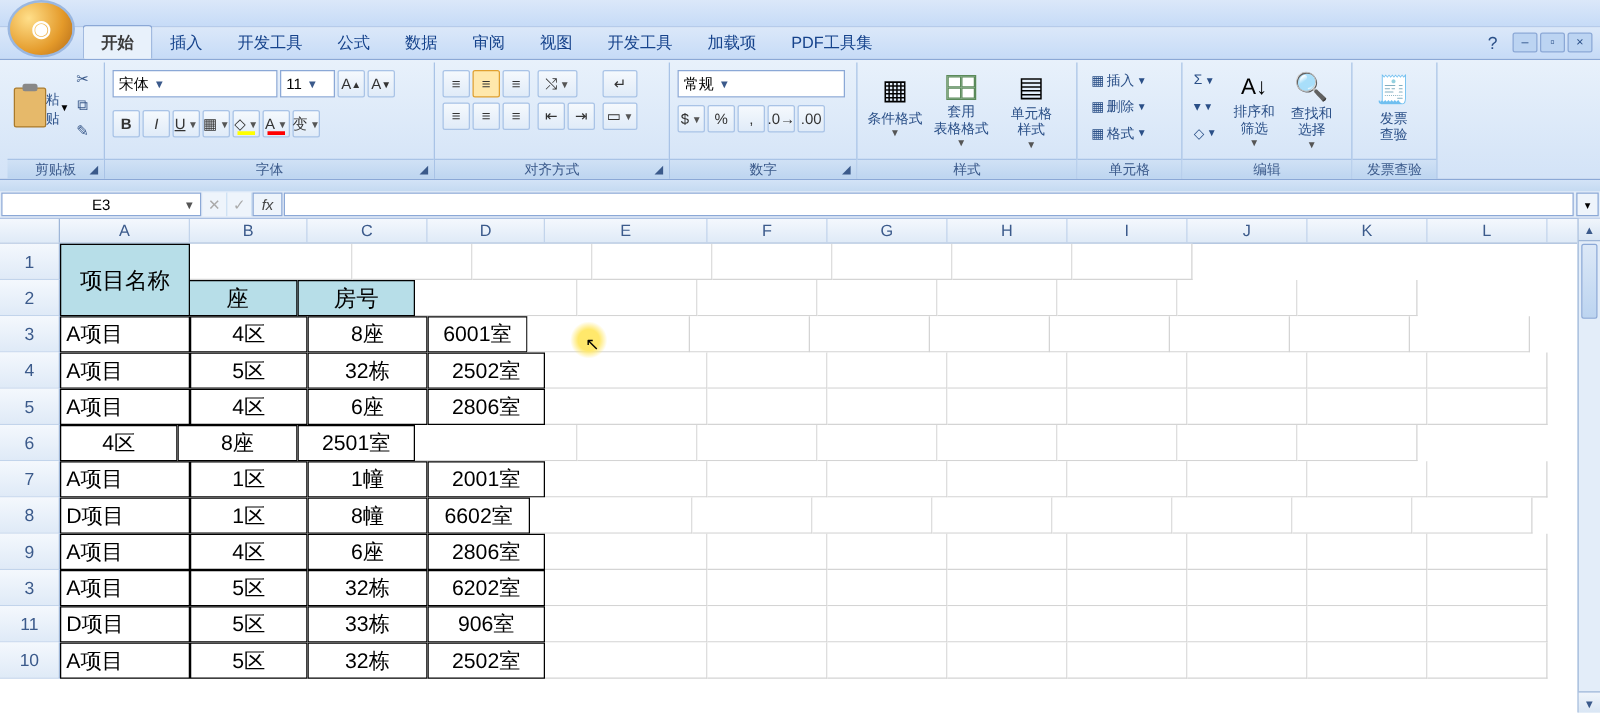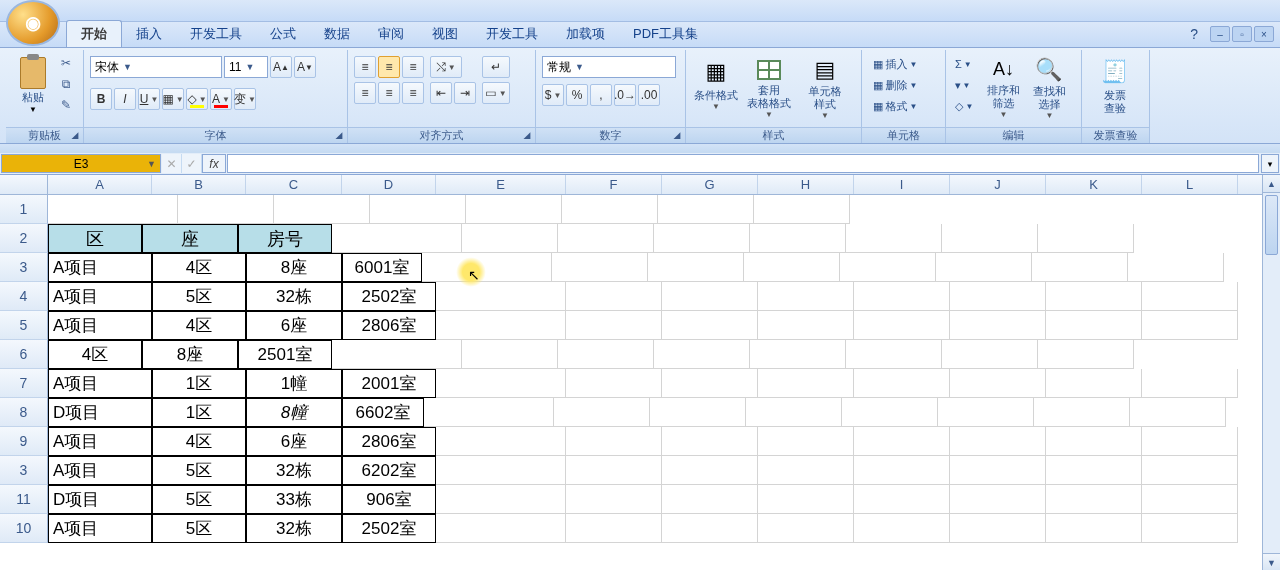--- a/index.html
+++ b/index.html
@@ -16,21 +16,21 @@
 .help-icon { color:#2a4f87; margin-right:10px; font-size:14px; cursor:pointer; }
 
 
 .ribbon { height:96px; background:linear-gradient(#e8f1fb,#d3e3f7); border-bottom:1px solid #8ba8d6; display:flex; padding:2px 4px 0 6px; }
 .group { border-right:1px solid #a9c3e6; padding:2px 6px 0 6px; display:flex; flex-direction:column; justify-content:space-between; position:relative; }
 .group-label { height:16px; background:linear-gradient(#d0e1f5,#bdd5f0); border-top:1px solid #a9c3e6; text-align:center; color:#3b5a8b; font-size:11px; display:flex; align-items:center; justify-content:center; margin:0 -6px; padding:0 2px; }
 .group-label .launcher { position:absolute; right:2px; bottom:1px; width:12px; height:12px; font-size:9px; color:#3b5a8b; cursor:pointer; }
 .group-body { flex:1; display:flex; align-items:flex-start; }
 
 
-.bigbtn { display:flex; flex-direction:column; align-items:center; justify-content:center; width:42px; height:66px; border:1px solid transparent; border-radius:3px; cursor:pointer; padding-top:2px; }
+.bigbtn { display:flex; align-items:center; justify-content:center; width:42px; height:66px; border:1px solid transparent; border-radius:3px; cursor:pointer; padding-top:2px; }
 .bigbtn .ico { width:28px; height:30px; display:flex; align-items:center; justify-content:center; font-size:22px; }
 .bigbtn .lbl { font-size:11px; color:#2a4f87; margin-top:2px; }
 .minibtns { display:flex; flex-direction:column; gap:3px; margin-left:2px; padding-top:2px; }
 .minibtn { width:20px; height:18px; display:flex; align-items:center; justify-content:center; font-size:12px; color:#3b5a8b; cursor:pointer; border:1px solid transparent; border-radius:2px; }
 
 
 .fontrow { display:flex; gap:2px; margin-bottom:4px; align-items:center; }
 .combo { height:22px; background:#fff; border:1px solid #8ba8d6; display:flex; align-items:center; padding:0 4px; font-size:12px; cursor:pointer; }
 .combo .dd { margin-left:4px; color:#3b5a8b; font-size:9px; }
 .smbtn { width:22px; height:22px; border:1px solid #a9c3e6; background:linear-gradient(#f5f9fd,#e0ebf8); display:flex; align-items:center; justify-content:center; font-size:12px; cursor:pointer; border-radius:2px; color:#333; }
@@ -46,21 +46,21 @@
 .vbtn .ico { height:30px; font-size:22px; display:flex; align-items:center; justify-content:center; }
 .vbtn .lbl { font-size:11px; color:#2a4f87; text-align:center; line-height:13px; margin-top:2px; }
 .vbtn .dd { font-size:8px; color:#555; }
 
 .hbtn-row { display:flex; align-items:center; gap:2px; height:20px; cursor:pointer; padding:0 4px; border:1px solid transparent; border-radius:2px; color:#2a4f87; font-size:11px; }
 
 
 .fbar-wrap { border-bottom:1px solid #8ba8d6; }
 .qat { height:8px; background:linear-gradient(#d3e3f7,#c6dbf2); }
 .fbar { height:22px; background:#e3edf9; display:flex; align-items:stretch; border-top:1px solid #c6dbf2; }
-.namebox { width:160px; background:#eab308; border:1px solid #8ba8d6; margin:1px; display:flex; align-items:center; justify-content:center; font-size:12px; position:relative; }
+.namebox { width:160px; background:#ffffff; border:1px solid #8ba8d6; margin:1px; display:flex; align-items:center; justify-content:center; font-size:12px; position:relative; }
 .namebox .dd { position:absolute; right:4px; font-size:9px; color:#555; cursor:pointer; }
 .fx-btn { width:24px; display:flex; align-items:center; justify-content:center; border:1px solid #8ba8d6; margin:1px 0; background:#eef4fb; font-style:italic; color:#444; cursor:pointer; }
 .fx-input { flex:1; background:#fff; border:1px solid #8ba8d6; margin:1px; padding:0 4px; font-size:12px; }
 .fbar-expand { width:18px; display:flex; align-items:center; justify-content:center; border:1px solid #8ba8d6; margin:1px; background:#eef4fb; cursor:pointer; font-size:9px; }
 .fx-cancel,.fx-ok { width:20px; display:flex; align-items:center; justify-content:center; color:#aaa; border-right:1px solid #c6dbf2; background:#eef4fb; margin:1px 0; }
 
 
 .gridwrap { position:relative; height:calc(570px - 22px - 26px - 96px - 30px); display:flex; }
 .sheet { flex:1; overflow:hidden; position:relative; }
 .colheads { display:flex; height:20px; background:linear-gradient(#f4f8fd,#dfeaf7); border-bottom:1px solid #9eb6d8; }
@@ -364,20 +364,21 @@
         <div class="colh" style="width: 96px;">H</div>
         <div class="colh" style="width: 96px;">I</div>
         <div class="colh" style="width: 96px;">J</div>
         <div class="colh" style="width: 96px;">K</div>
         <div class="colh" style="width: 96px;">L</div>
       </div>
     <div class="rows">
 
     <div class="row">
           <div class="rowh">1</div>
+          <div class="cell hdr tbl tblr tblb" style="width: 104px; height: 58px; margin-bottom: -29px; position: relative; z-index: 1;">项目名称</div>
           <div class="cell" style="width: 130px;"></div>
           <div class="cell" style="width: 96px;"></div>
           <div class="cell" style="width: 96px;"></div>
           <div class="cell" style="width: 96px;"></div>
           <div class="cell" style="width: 96px;"></div>
           <div class="cell" style="width: 96px;"></div>
           <div class="cell" style="width: 96px;"></div>
           <div class="cell" style="width: 96px;"></div>
         </div>
         <div class="row">
@@ -465,21 +466,21 @@
           <div class="cell" style="width: 96px;"></div>
           <div class="cell" style="width: 96px;"></div>
           <div class="cell" style="width: 96px;"></div>
           <div class="cell" style="width: 96px;"></div>
           <div class="cell" style="width: 96px;"></div>
         </div>
         <div class="row">
           <div class="rowh">8</div>
           <div class="cell tbl tblr tblb" style="width: 104px;">D项目</div>
           <div class="cell tbl tblr tblb center" style="width: 94px;">1区</div>
-          <div class="cell tbl tblr tblb center" style="width: 96px; font-style: italic;">8幢</div>
+          <div class="cell tbl tblr tblb center" style="width: 96px;">8幢</div>
           <div class="cell tbl tblr tblb center" style="width: 82px;">6602室</div>
           <div class="cell" style="width: 130px;"></div>
           <div class="cell" style="width: 96px;"></div>
           <div class="cell" style="width: 96px;"></div>
           <div class="cell" style="width: 96px;"></div>
           <div class="cell" style="width: 96px;"></div>
           <div class="cell" style="width: 96px;"></div>
           <div class="cell" style="width: 96px;"></div>
           <div class="cell" style="width: 96px;"></div>
         </div>

